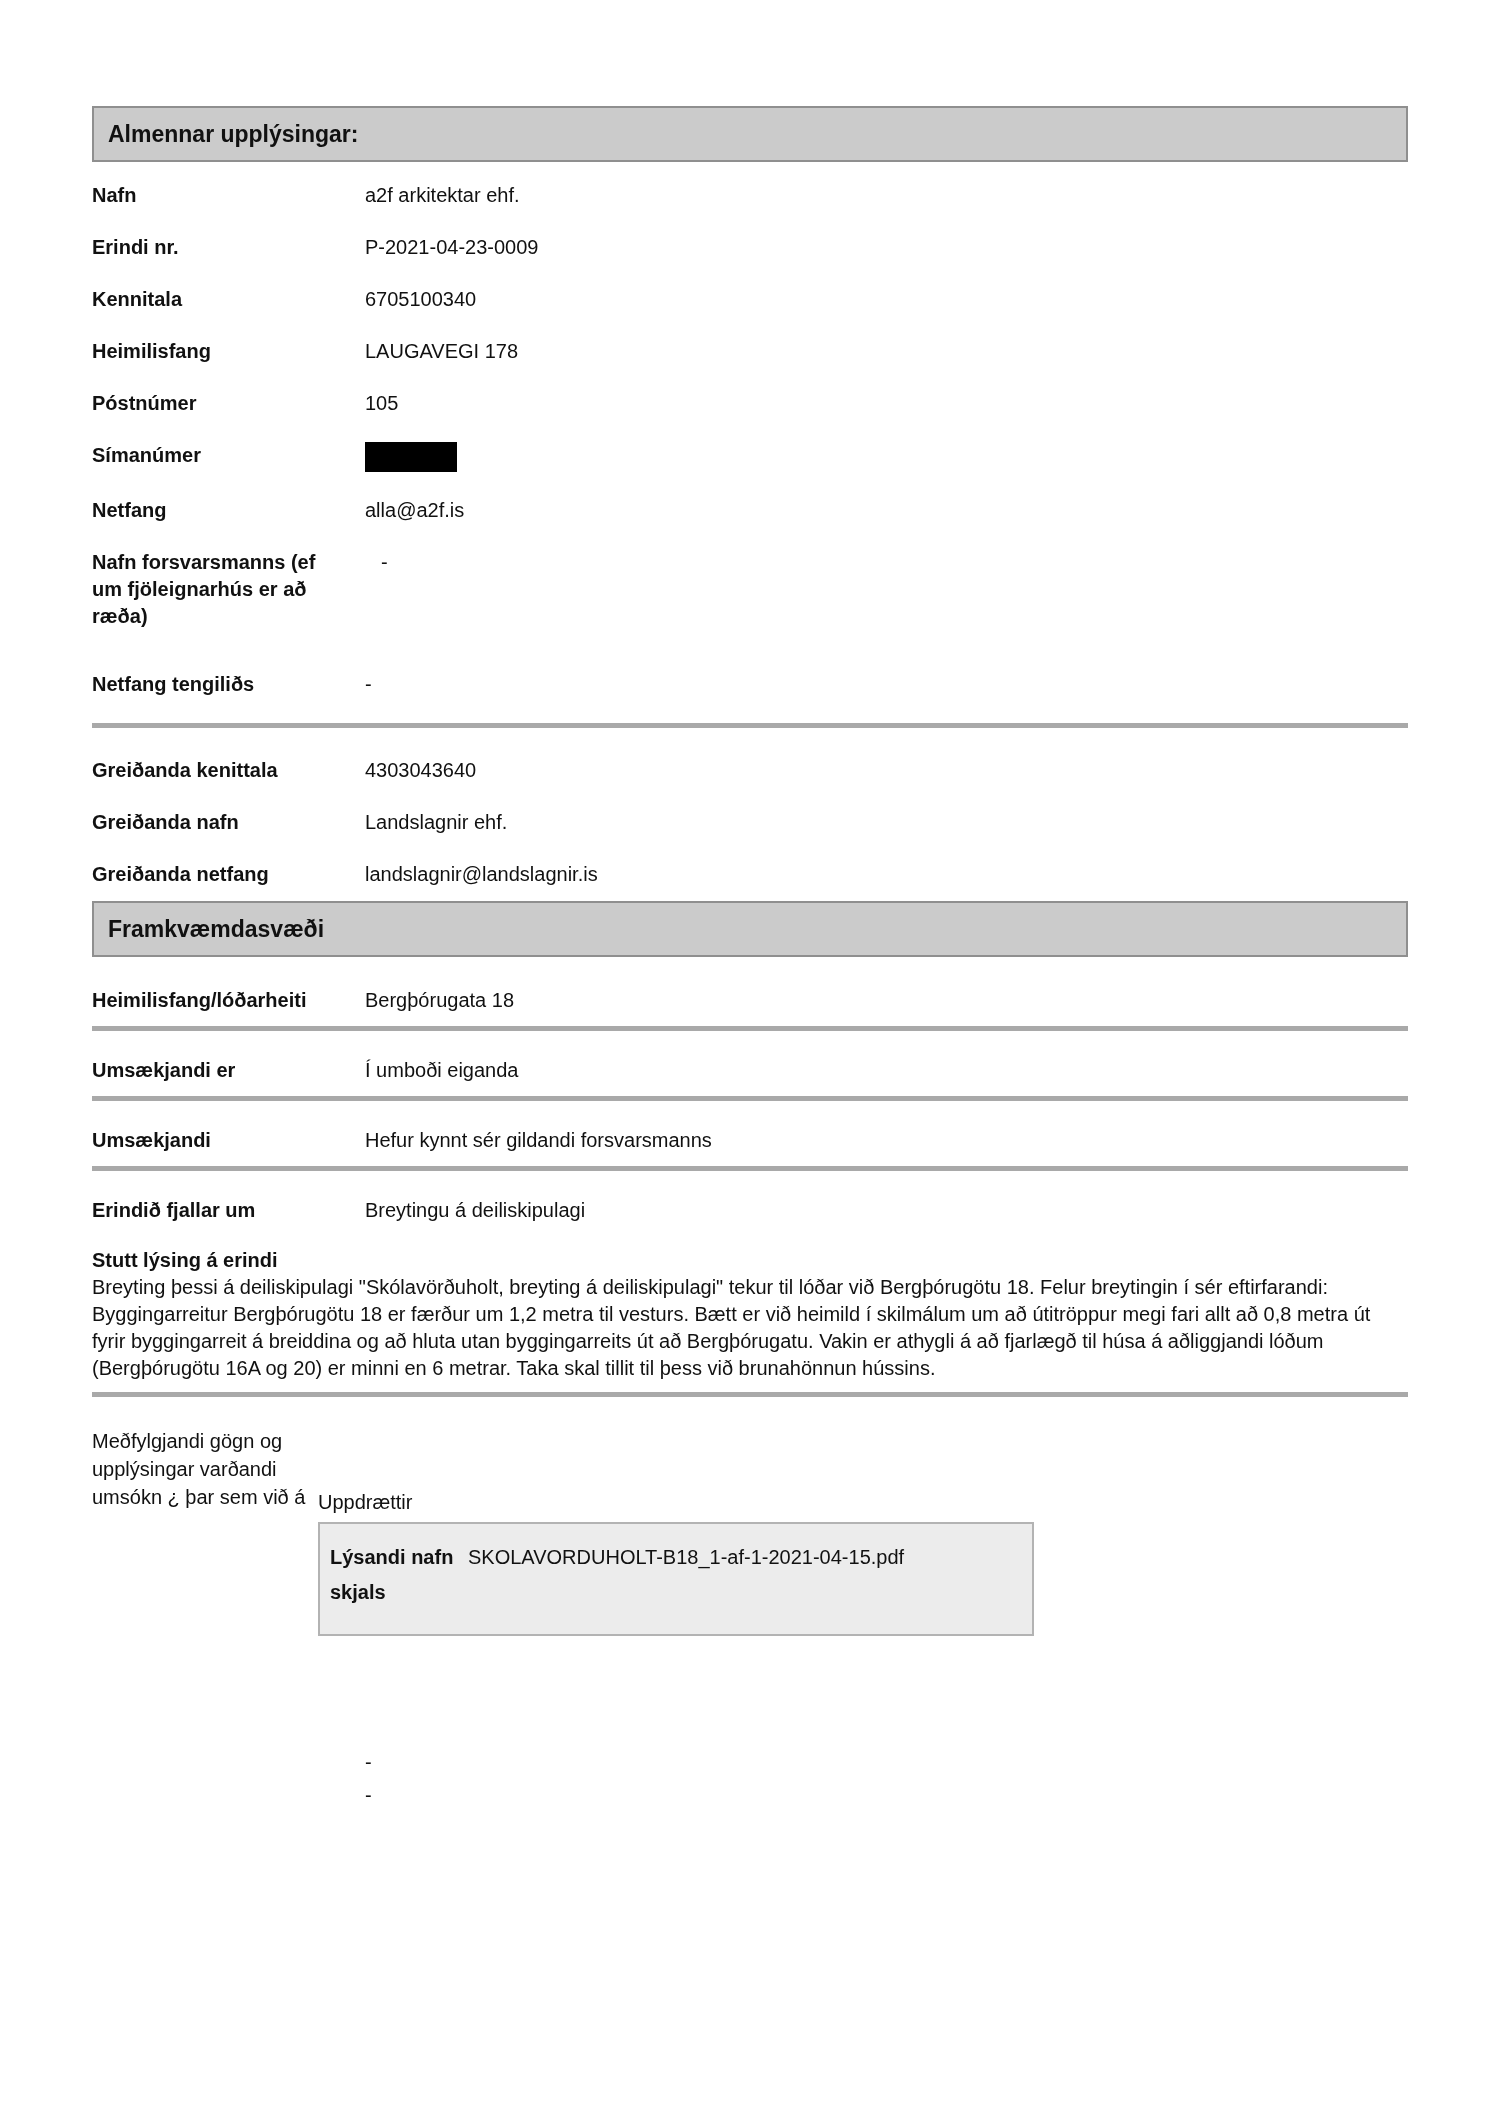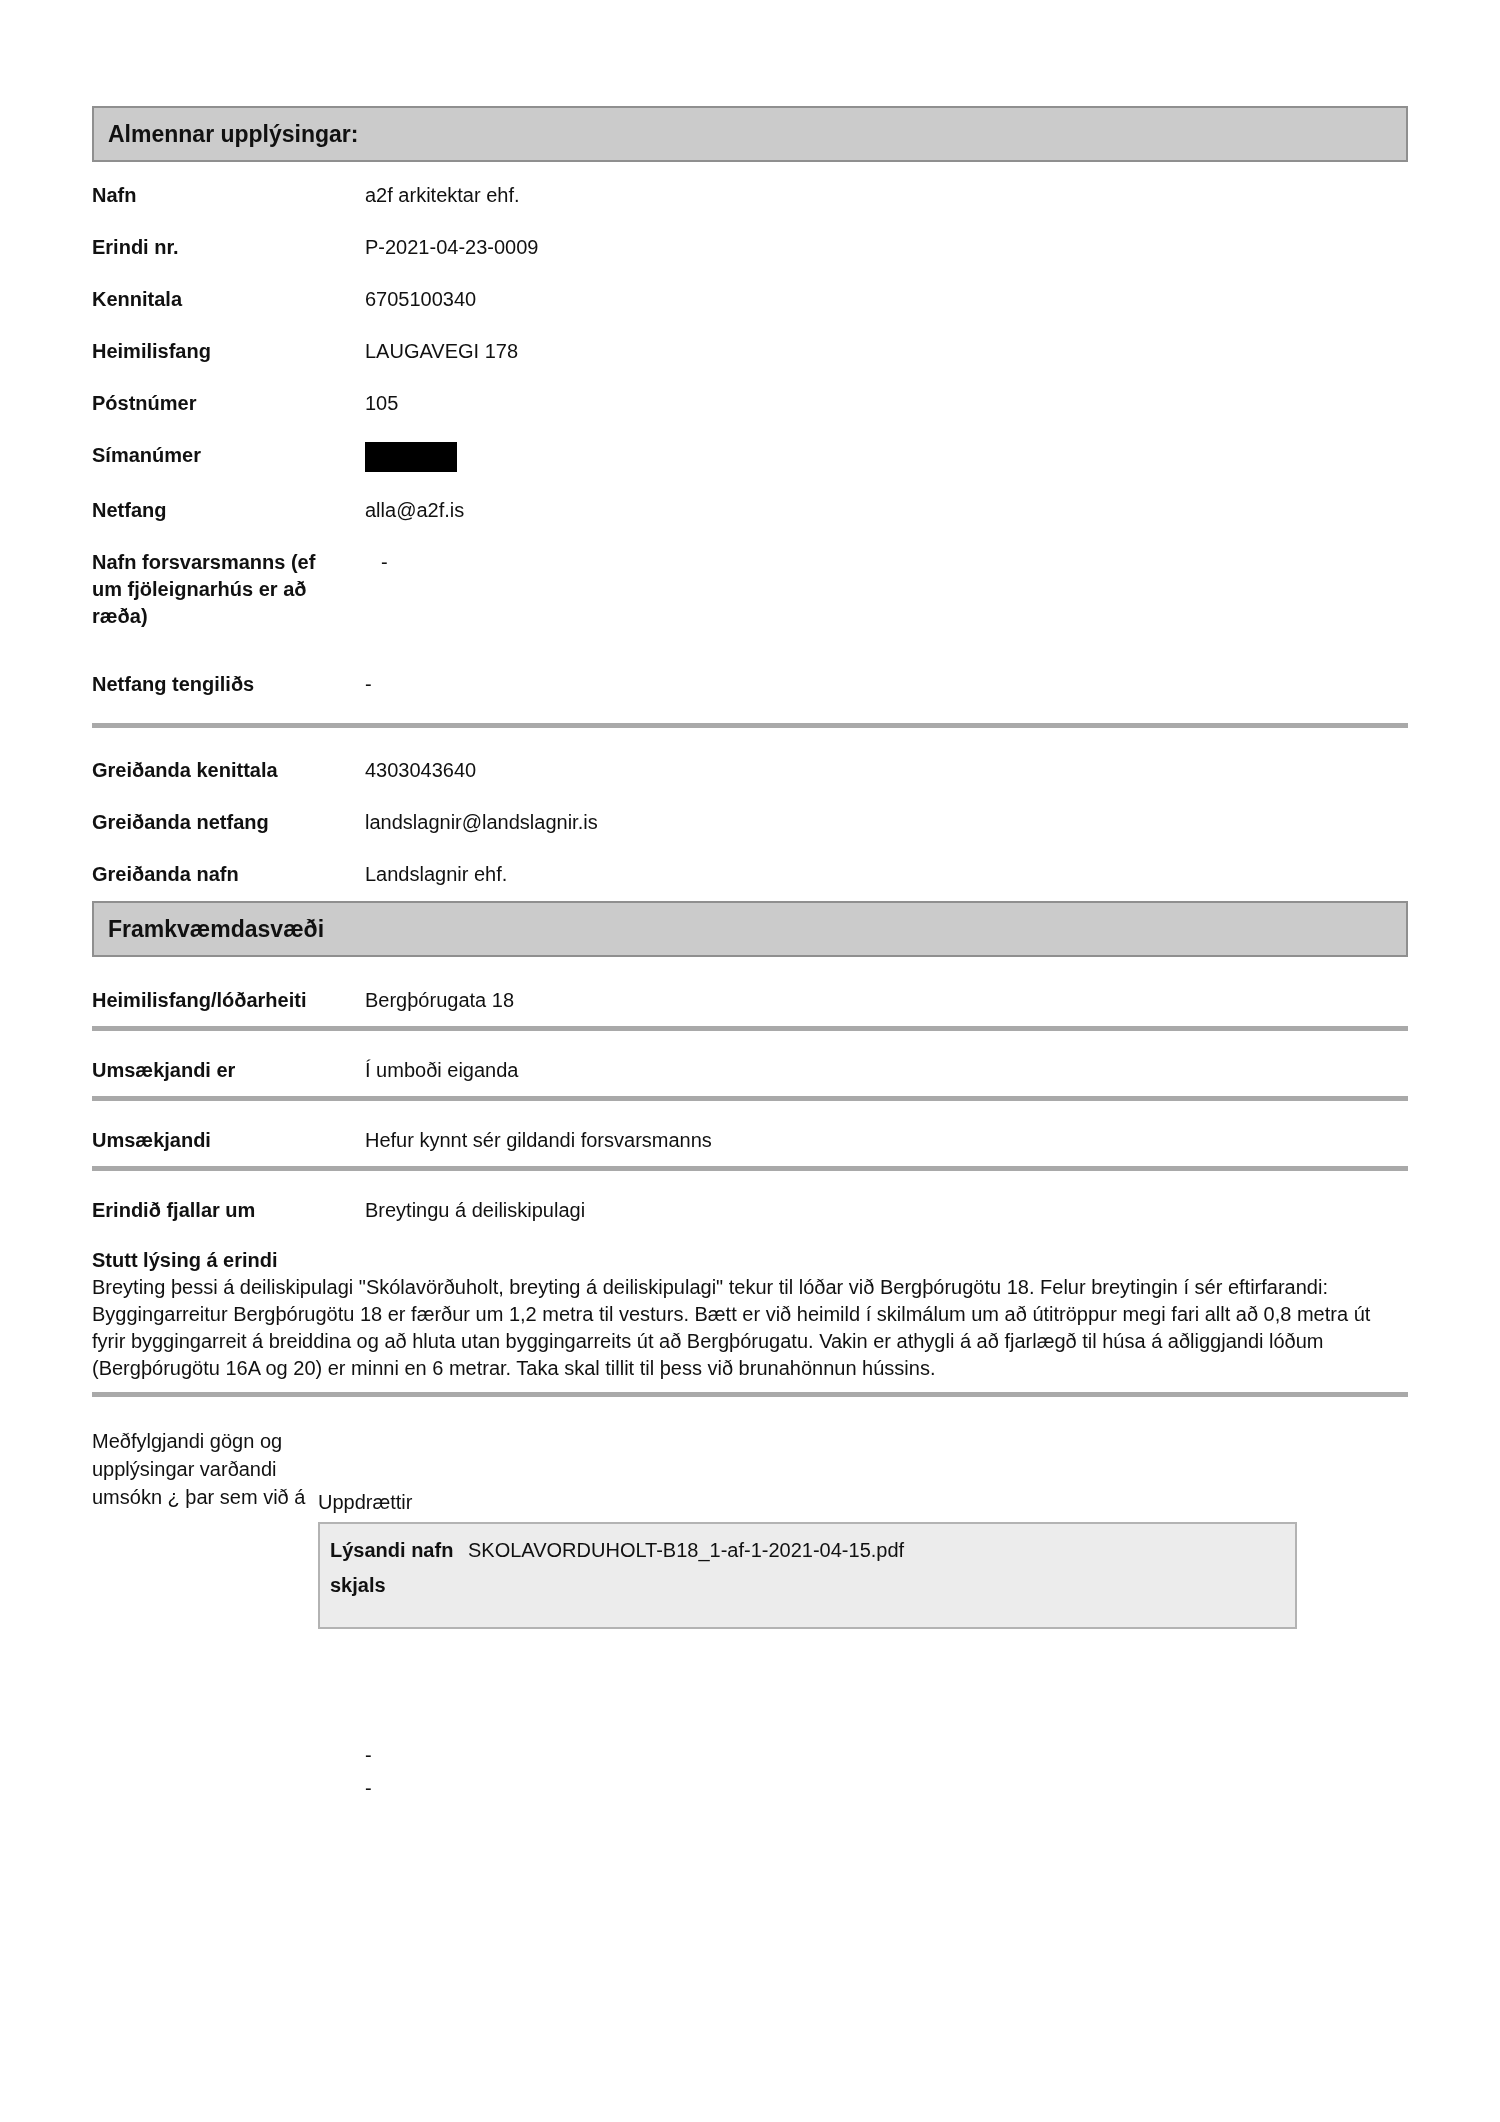--- a/index.html
+++ b/index.html
@@ -41,22 +41,22 @@
   .desc { margin-top:23px; font-size:20px; line-height:27px; }
   .desc .desc-heading { font-weight:bold; }
 
   
   .attach-row { display:grid; grid-template-columns:226px 1fr; margin-top:6px;
                 font-size:20px; line-height:28px; }
   .attach-row .label { font-weight:normal; max-width:232px; }
   .attach-value { padding-top:62px; }
   .attach-category { margin-bottom:6px; line-height:27px; }
   .attach-box {
-    width:979px; background:#ececec; border:2px solid #b3b3b3;
-    padding:9px 10px 24px 10px;
+    width:716px; background:#ececec; border:2px solid #b3b3b3;
+    padding:16px 10px 24px 10px;
     display:grid; grid-template-columns:138px 1fr;
     font-size:20px; line-height:35px;
   }
   .attach-box .box-label { font-weight:bold; max-width:130px; }
   .extra-dashes { margin-left:273px; margin-top:110px; font-size:20px; }
   .extra-dashes div { line-height:33px; }
 </style>
 </head>
 <body>
 
@@ -109,26 +109,26 @@
   </div>
 
   <div class="divider"></div>
 
   <div class="rows" style="margin-top:0;">
     <div class="row">
       <div class="label">Greiðanda kenittala</div>
       <div class="value">4303043640</div>
     </div>
     <div class="row">
+      <div class="label">Greiðanda nafn</div>
+      <div class="value">Landslagnir ehf.</div>
+    </div>
+    <div class="row">
       <div class="label">Greiðanda netfang</div>
       <div class="value">landslagnir@landslagnir.is</div>
-    </div>
-    <div class="row">
-      <div class="label">Greiðanda nafn</div>
-      <div class="value">Landslagnir ehf.</div>
     </div>
   </div>
 
   <div class="section-bar" style="margin-top:-12px;">
     <span>Framkvæmdasvæði</span>
   </div>
 
   <div class="area">
     <div class="row">
       <div class="label">Heimilisfang/lóðarheiti</div>

